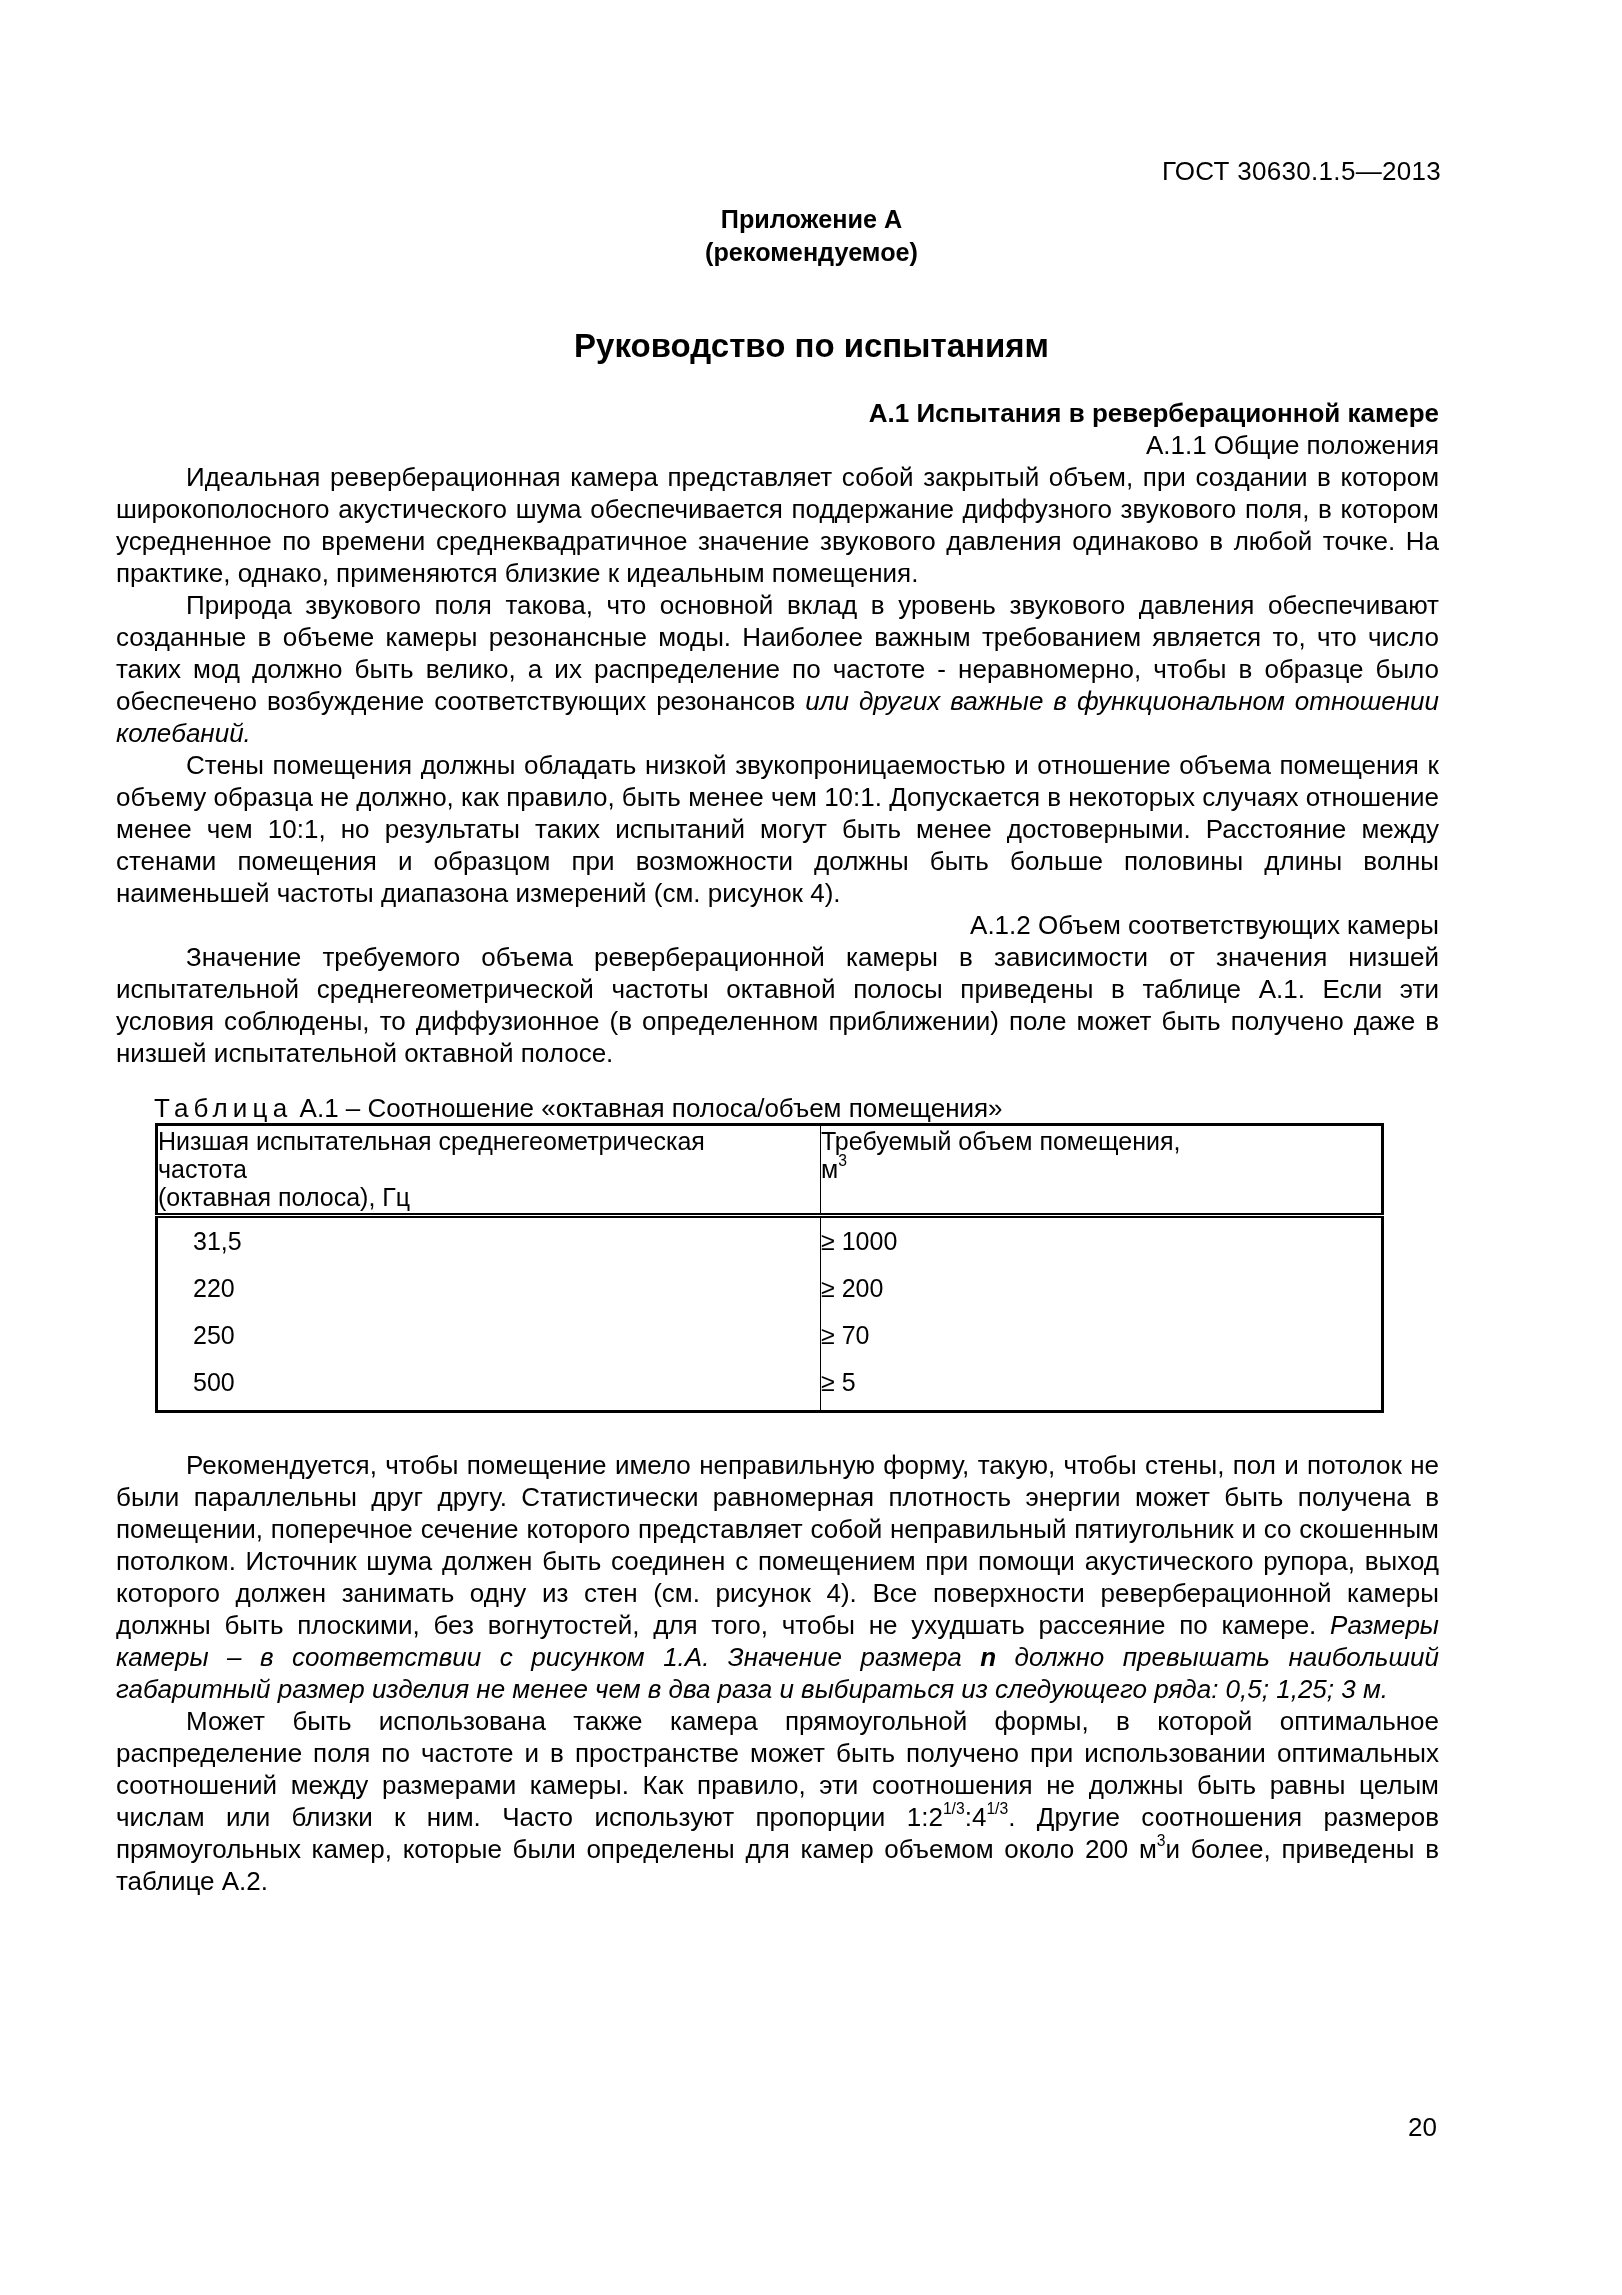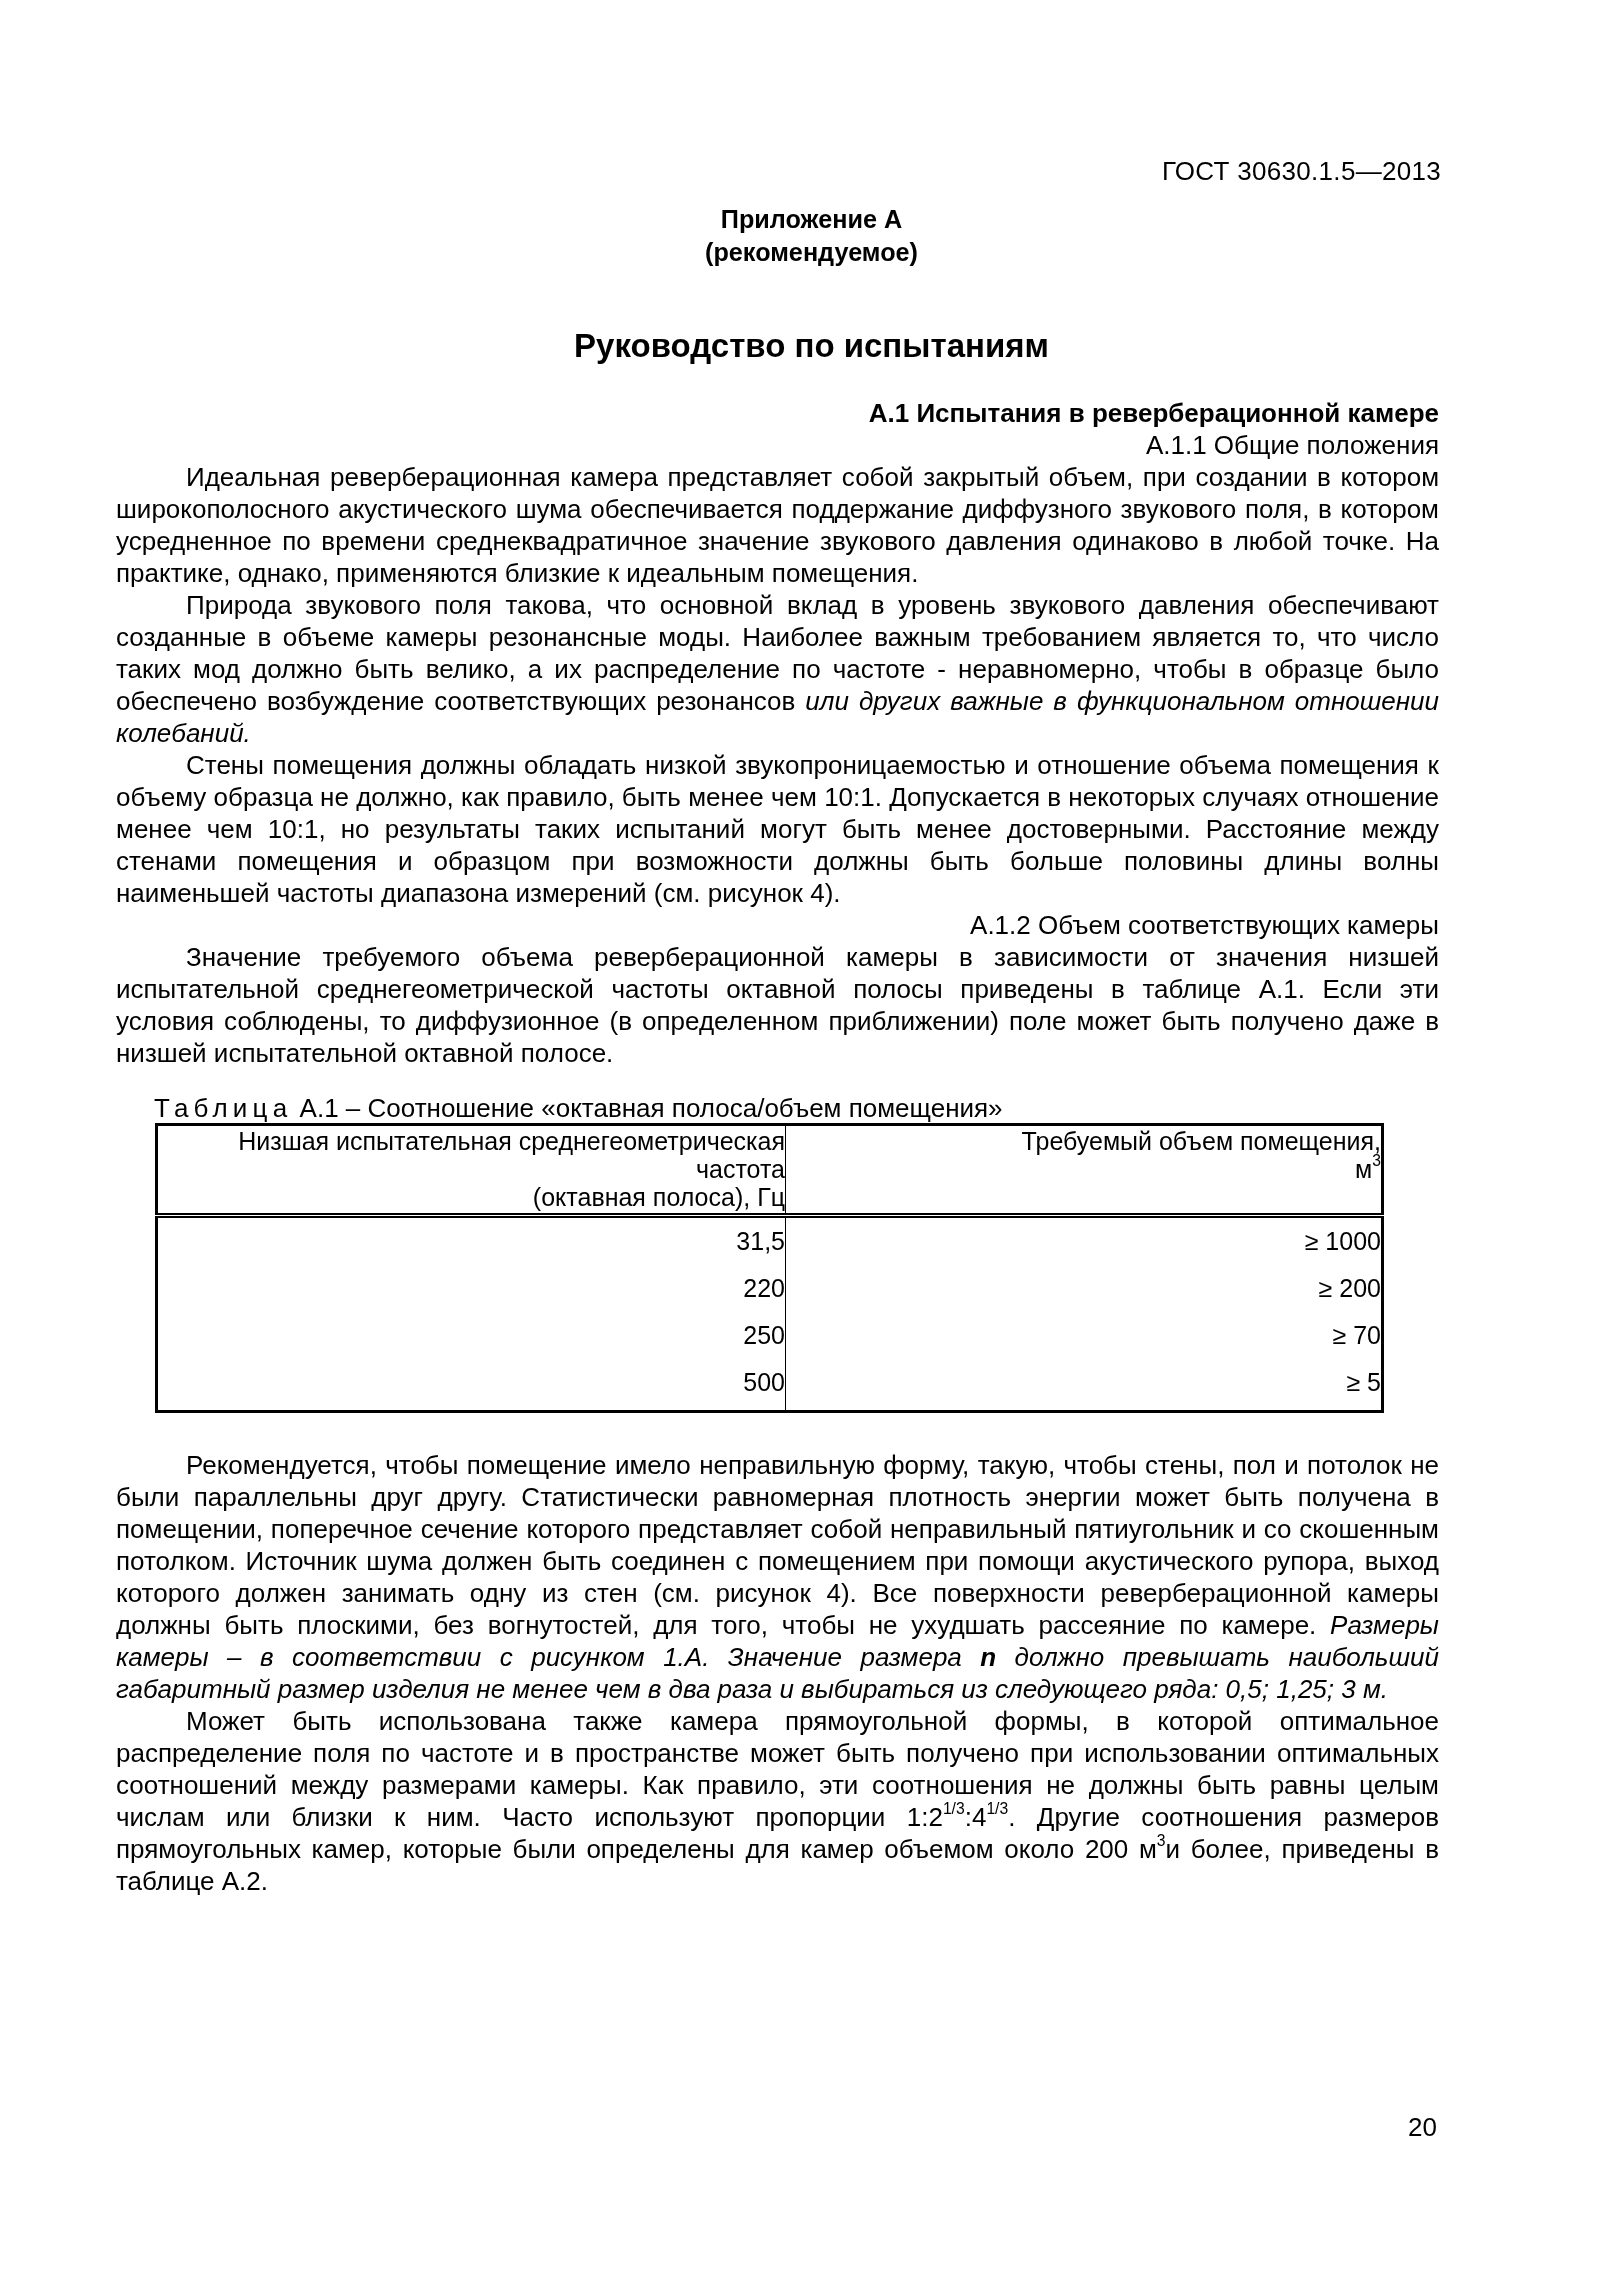--- a/index.html
+++ b/index.html
@@ -31,26 +31,26 @@
   .it { font-style: italic; }
   sup { font-size: 15.7px; line-height: 0; vertical-align: 11.8px; }
   .cap {
     margin: 25px 0 0 38px; font-size: 26px; line-height: 29px;
   }
   .cap .sp { letter-spacing: 5.2px; }
   table.t {
     margin-left: 39px; width: 1229px; border-collapse: collapse;
     font-size: 25px;
   }
-  table.t td { text-align: right; vertical-align: top; padding: 0; }
+  table.t td { text-align: left; vertical-align: top; padding: 0; }
   table.t tr.head td {
     border-top: 3.3px solid #000; border-bottom: 5.2px double #000;
     line-height: 28px; padding: 0.7px 0 2.6px 0; height: 81px;
   }
-  table.t td.c1 { border-left: 3.3px solid #000; border-right: 1.3px solid #000; width: 627px; }
+  table.t td.c1 { border-left: 3.3px solid #000; border-right: 1.3px solid #000; width: 627px; padding-left: 35px; }
   table.t td.c2 { border-right: 3.3px solid #000; }
   table.t tr.row td { height: 47px; line-height: 47px; }
   table.t tr.row.last td { border-bottom: 3.9px solid #000; height: 51px; }
   .pageno {
     position: absolute; right: 186px; top: 2112px; font-size: 26px;
   }
 </style>
 </head>
 <body>
 

